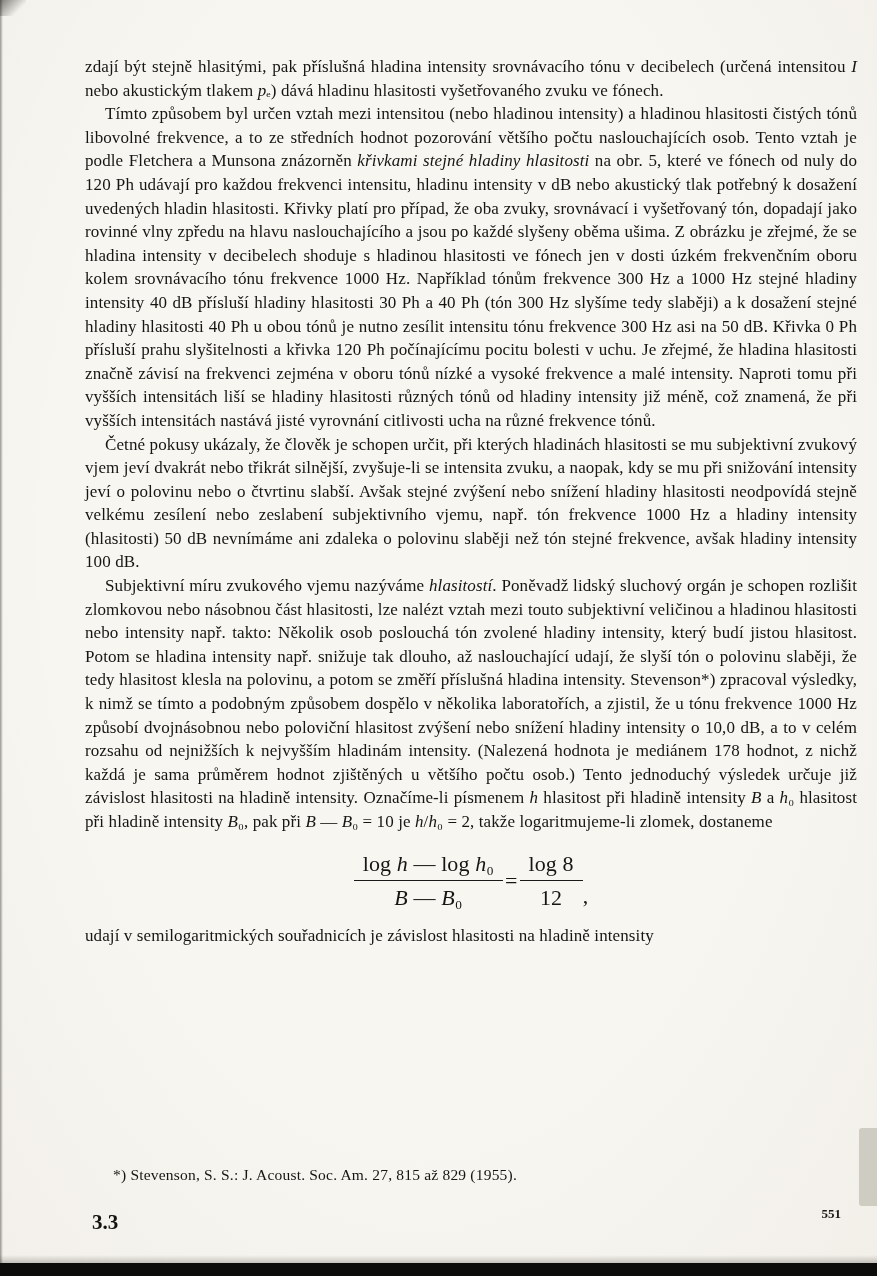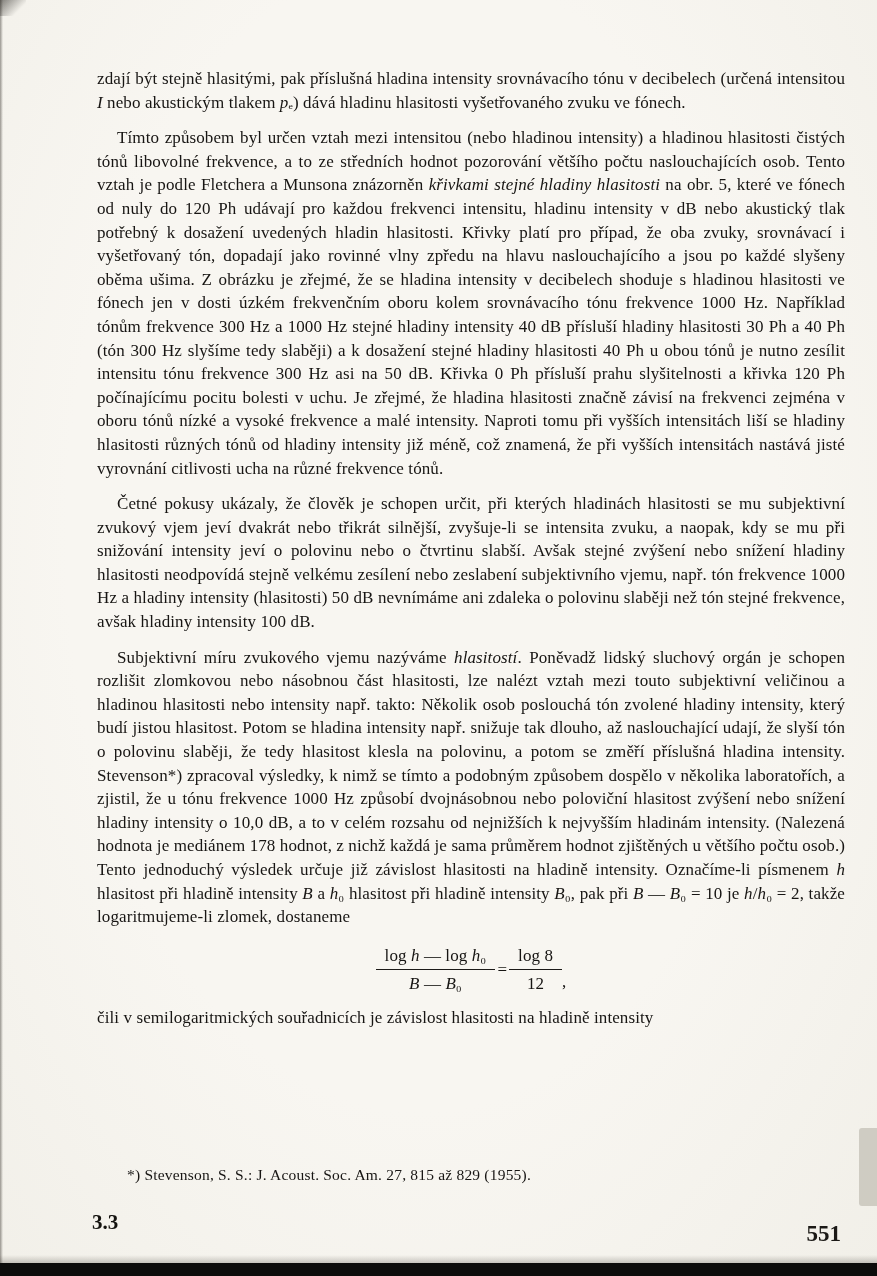--- a/index.html
+++ b/index.html
@@ -22,72 +22,71 @@
     position: absolute;
     left: 85px;
     top: 55px;
     width: 772px;
     font-size: 17px;
     line-height: 23.6px;
     text-align: justify;
     letter-spacing: 0.1px;
   }
   .para {
-    margin: 12px;
+    margin: 0;
     text-indent: 20px;
   }
   .para.noindent { text-indent: 0; }
   .formula {
     display: flex;
     justify-content: center;
     align-items: center;
     gap: 0;
     margin: 16px 0 12px 0;
-    font-size: 17px;
+    font-size: 22px;
     line-height: 1.25;
     text-align: center;
     text-indent: 0;
   }
   .frac {
     display: inline-flex;
     flex-direction: column;
     align-items: center;
   }
   .frac .num {
     padding: 0 9px 3px 9px;
     border-bottom: 1.6px solid #1c1a18;
   }
   .frac .den { padding: 3px 9px 0 9px; }
   .formula .eq { padding: 0 2px; }
   .formula .trail { align-self: flex-end; padding-bottom: 2px; }
   .footnote {
     position: absolute;
-    left: 127px;
+    left: 113px;
     top: 1166px;
     width: 700px;
     font-size: 15.5px;
     letter-spacing: 0.2px;
   }
   .corner-mark {
     position: absolute;
     left: 92px;
     top: 1210px;
     font-family: Liberation Serif, serif;
     font-weight: 700;
     font-size: 21px;
     color: #14130f;
   }
   .page-number {
     position: absolute;
     right: 36px;
     top: 1206px;
     font-weight: 700;
-    font-size: 23px;
+    font-size: 13px;
     color: #1b1916;
-    margin-top: 15px;
   }
   .edge-bottom {
     position: absolute;
     left: 0; bottom: 0;
     width: 100%; height: 13px;
     background: #0c0c0b;
   }
   .edge-bottom-shadow {
     position: absolute;
     left: 0; bottom: 13px;
@@ -133,21 +132,21 @@
         <span class="den"><i>B</i><span> — </span><i>B</i><span>₀</span></span>
       </span>
       <span class="eq">=</span>
       <span class="frac">
         <span class="num">log 8</span>
         <span class="den">12</span>
       </span>
       <span class="trail">,</span>
     </div>
 
-    <p class="para noindent"><span>čili v semilogaritmických souřadnicích je závislost hlasitosti na hladině intensity</span></p>
+    <p class="para noindent"><span>udají v semilogaritmických souřadnicích je závislost hlasitosti na hladině intensity</span></p>
   </div>
 
   <div class="footnote">*) Stevenson, S. S.: J. Acoust. Soc. Am. 27, 815 až 829 (1955).</div>
 
   <div class="corner-mark">3.3</div>
   <div class="page-number">551</div>
 
   <div class="smudge-right"></div>
   <div class="corner-shade"></div>
   <div class="edge-left"></div>

